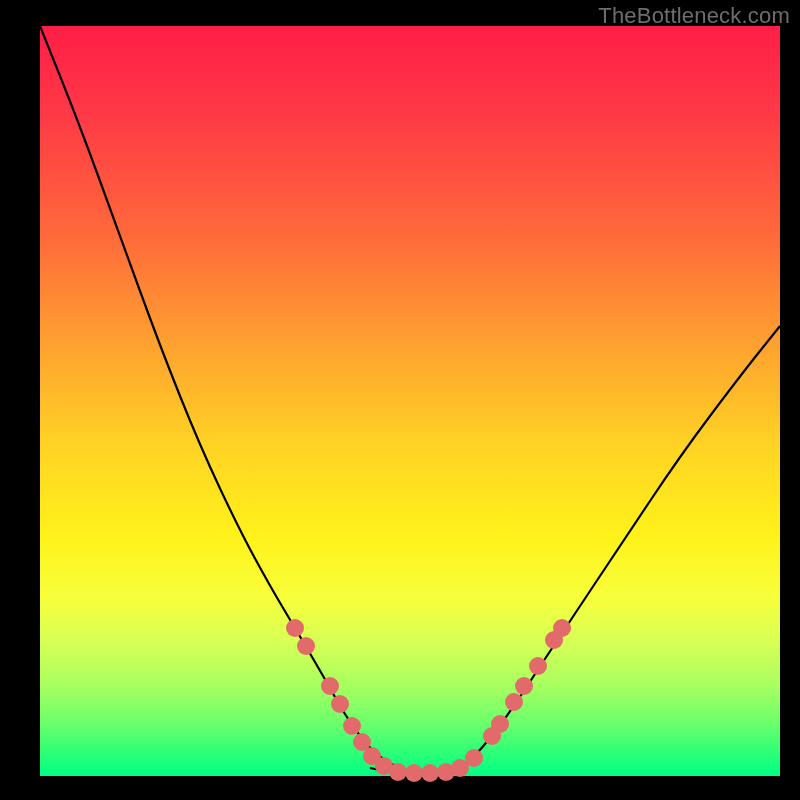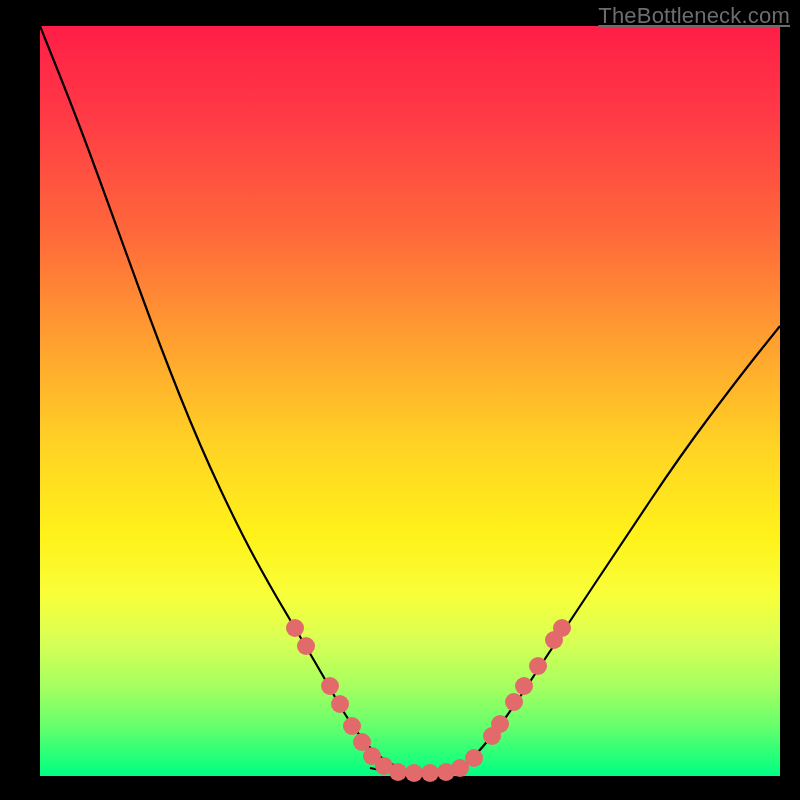--- a/index.html
+++ b/index.html
@@ -48,21 +48,20 @@
     height: 750px;
     overflow: visible;
   }
   .watermark {
     position: absolute;
     top: 3px;
     right: 10px;
     color: #6d6d6d;
     font-size: 22px;
     letter-spacing: 0.2px;
-    text-decoration: underline;
   }
 </style>
 </head>
 <body>
 
 <div class="frame">
   <div class="plot-area">
     <svg class="curves" viewBox="0 0 740 750" preserveAspectRatio="none">
       <g>
         <path id="left-branch-path" fill="none" stroke="#000000" stroke-width="2.2" d="M 0 0 Q 0 0 20 50 Q 40 100 60 155 Q 80 210 100 265 Q 120 320 140 370 Q 160 420 180 462.5 Q 200 505 215 532.5 Q 230 560 242.5 581 Q 255 602 265 619 Q 275 636 282.5 649 Q 290 662 295 671 Q 300 680 305 688 Q 310 696 315 703 Q 320 710 325 716 Q 330 722 337.5 728.5 Q 345 735 352.5 738.5 L 360 742"></path>

